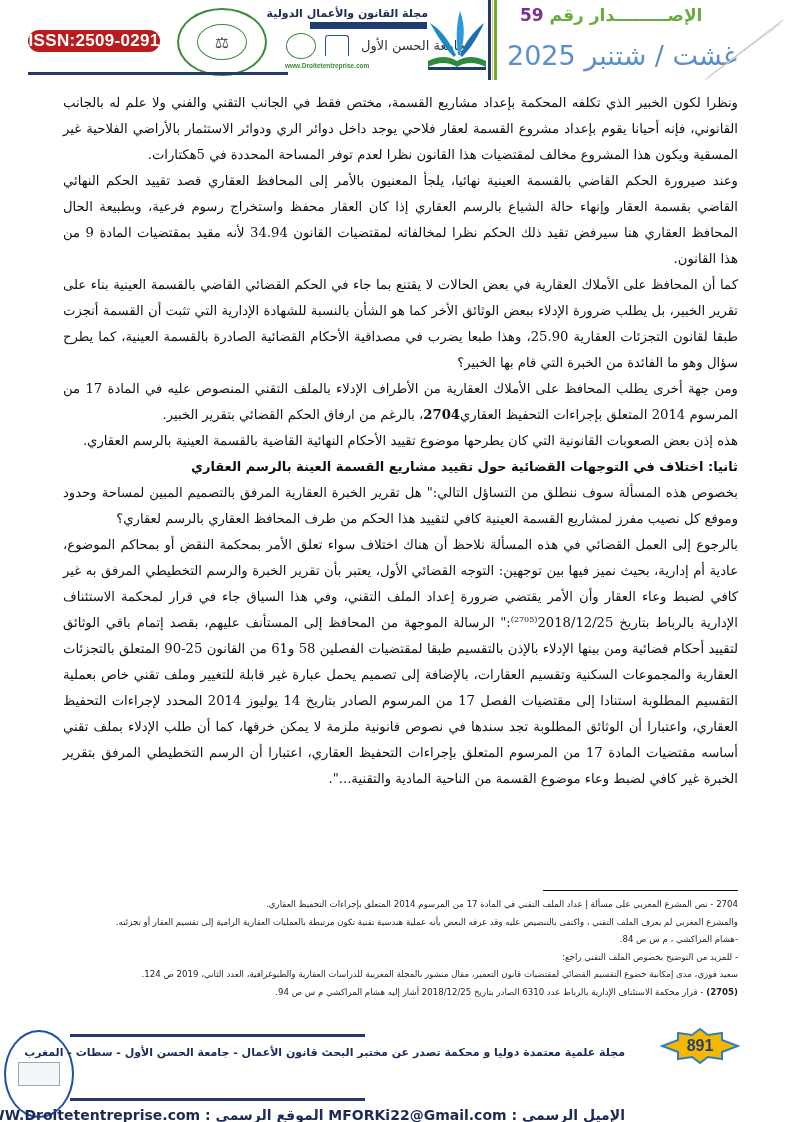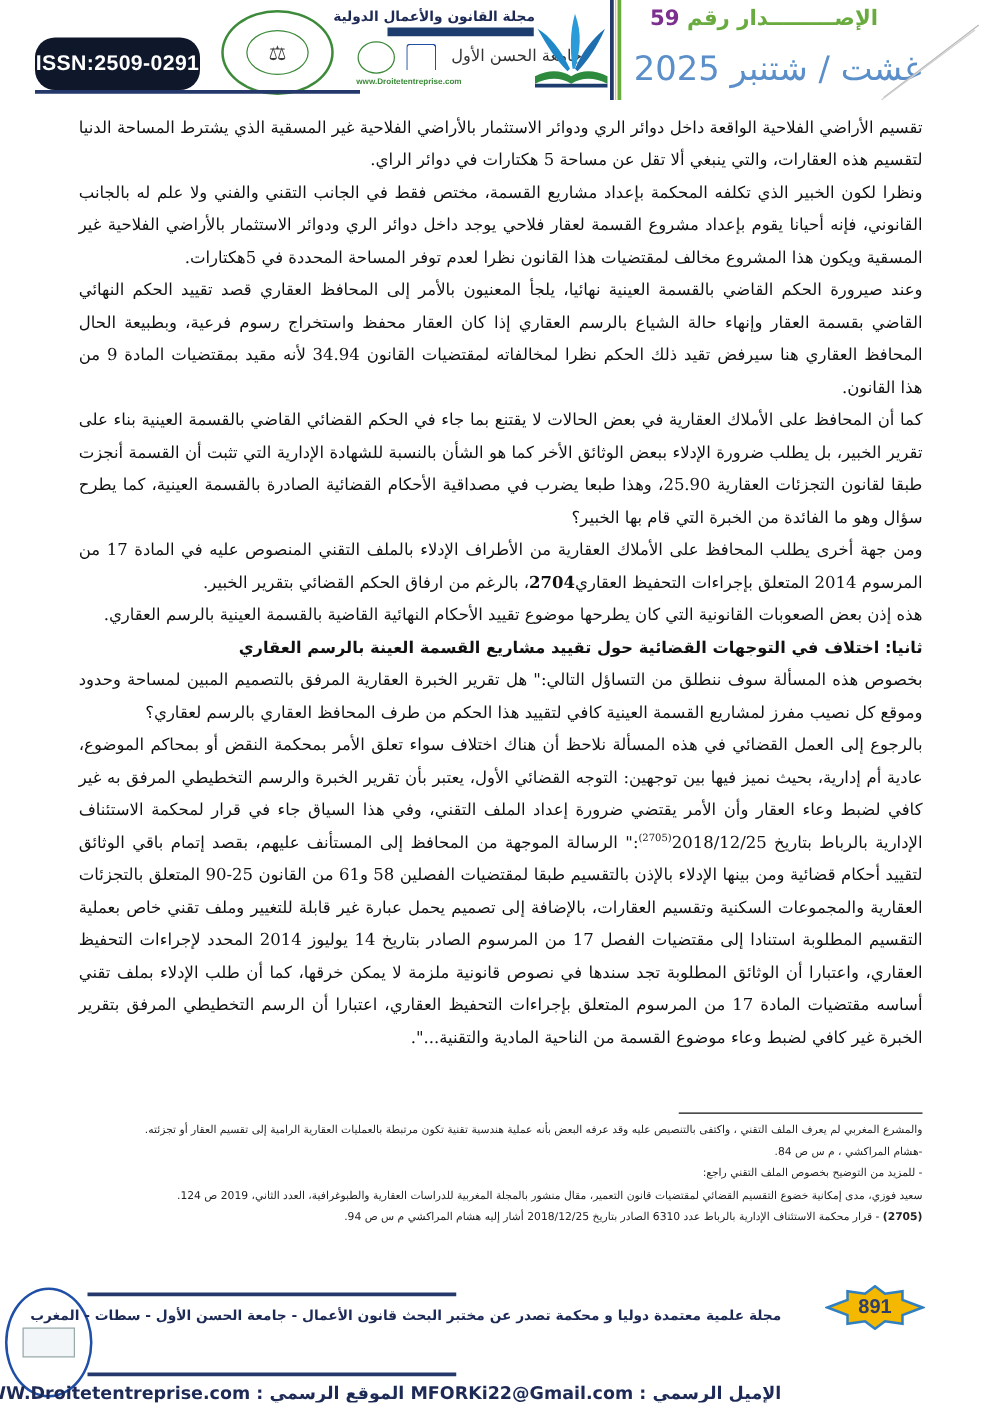--- a/index.html
+++ b/index.html
@@ -3,22 +3,22 @@
   <meta charset="utf-8">
   <style>
     html, body { margin: 0; padding: 0; background: #ffffff; }
     body {
       width: 793px; height: 1122px; position: relative; overflow: hidden;
       font-family: "DejaVu Sans", sans-serif; color: #111;
     }
     
     .header { position: absolute; left: 0; top: 0; width: 793px; height: 80px; }
     .issn {
-      position: absolute; left: 28px; top: 30px; width: 132px; height: 42px;
-      background: #0f172a; border-radius: 16px; color: #fff;
+      position: absolute; left: 28px; top: 30px; width: 132px; height: 22px;
+      background: #b91c1c; border-radius: 16px; color: #fff;
       font-family: "Liberation Sans", sans-serif; font-size: 17px; font-weight: bold;
       display: flex; align-items: center; justify-content: center; letter-spacing: 0.3px;
     }
     .seal-lab {
       position: absolute; left: 177px; top: 8px; width: 86px; height: 64px;
       border: 2px solid #3c8a3a; border-radius: 50%; background: #fff;
       display: flex; align-items: center; justify-content: center;
     }
     .seal-lab .inner {
       width: 48px; height: 34px; border: 1px solid #3c8a3a; border-radius: 50%;
@@ -152,37 +152,37 @@
 
   <svg class="diag" viewBox="0 0 80 62">
     <line x1="78" y1="2" x2="2" y2="60" stroke="#b8b8b8" stroke-width="1"></line>
     <line x1="75" y1="6" x2="0" y2="62" stroke="#cfcfcf" stroke-width="1"></line>
   </svg>
 
   <div class="header-rule"></div>
 </div>
 
 <div class="content">
-  <p>تقسيم الأراضي الفلاحية الواقعة داخل دوائر الري ودوائر الاستثمار بالأراضي الفلاحية غير المسقية الذي يشترط المساحة الدنيا لتقسيم هذه العقارات، والتي ينبغي ألا تقل عن مساحة 5 هكتارات في دوائر الراي.</p>
   <p>ونظرا لكون الخبير الذي تكلفه المحكمة بإعداد مشاريع القسمة، مختص فقط في الجانب التقني والفني ولا علم له بالجانب القانوني، فإنه أحيانا يقوم  بإعداد مشروع القسمة لعقار فلاحي يوجد داخل دوائر الري ودوائر الاستثمار بالأراضي الفلاحية غير المسقية   ويكون  هذا المشروع مخالف لمقتضيات هذا القانون نظرا لعدم توفر المساحة المحددة في 5هكتارات.</p>
   <p> وعند صيرورة الحكم  القاضي بالقسمة العينية نهائيا، يلجأ المعنيون بالأمر إلى المحافظ العقاري قصد تقييد الحكم النهائي القاضي بقسمة العقار وإنهاء حالة الشياع بالرسم العقاري إذا كان العقار محفظ واستخراج رسوم فرعية، وبطبيعة الحال المحافظ العقاري هنا سيرفض تقيد ذلك الحكم نظرا لمخالفاته لمقتضيات القانون 34.94 لأنه مقيد بمقتضيات المادة 9 من هذا القانون.</p>
   <p>كما أن المحافظ على الأملاك العقارية في بعض الحالات لا يقتنع بما جاء في الحكم القضائي القاضي بالقسمة العينية بناء على تقرير الخبير، بل يطلب ضرورة الإدلاء ببعض الوثائق الأخر   كما هو الشأن بالنسبة للشهادة الإدارية  التي تثبت أن القسمة أنجزت طبقا لقانون التجزئات العقارية 25.90، وهذا طبعا يضرب في مصداقية الأحكام القضائية الصادرة بالقسمة العينية،  كما يطرح سؤال  وهو  ما الفائدة من الخبرة التي قام بها الخبير؟</p>
   <p>
     <span>ومن جهة أخرى يطلب المحافظ على الأملاك العقارية من الأطراف الإدلاء بالملف التقني المنصوص عليه في المادة 17 من المرسوم  2014 المتعلق  بإجراءات التحفيظ العقاري</span><b>2704</b><span>، بالرغم من ارفاق الحكم القضائي بتقرير الخبير.</span>
   </p>
   <p>هذه إذن بعض الصعوبات القانونية التي كان يطرحها موضوع تقييد الأحكام النهائية القاضية بالقسمة العينية بالرسم العقاري.</p>
   <p class="heading">ثانيا: اختلاف في التوجهات القضائية حول تقييد مشاريع القسمة العينة بالرسم العقاري</p>
   <p> بخصوص هذه المسألة سوف ننطلق من التساؤل التالي:" هل تقرير الخبرة العقارية المرفق بالتصميم المبين لمساحة وحدود وموقع كل نصيب مفرز لمشاريع القسمة العينية كافي لتقييد هذا الحكم من طرف المحافظ العقاري بالرسم لعقاري؟</p>
   <p>
     <span>بالرجوع إلى العمل القضائي في هذه المسألة نلاحظ أن هناك اختلاف سواء تعلق الأمر بمحكمة النقض أو بمحاكم الموضوع، عادية أم إدارية، بحيث نميز فيها بين توجهين: التوجه القضائي الأول، يعتبر بأن تقرير الخبرة والرسم التخطيطي المرفق به غير كافي لضبط وعاء العقار وأن الأمر يقتضي ضرورة إعداد الملف التقني، وفي هذا السياق جاء في قرار لمحكمة الاستئناف الإدارية بالرباط بتاريخ 2018/12/25</span><sup>(2705)</sup><span>:" الرسالة الموجهة من المحافظ إلى المستأنف عليهم، بقصد إتمام باقي الوثائق لتقييد أحكام قضائية ومن بينها الإدلاء بالإذن بالتقسيم طبقا لمقتضيات الفصلين 58 و61 من القانون 25-90 المتعلق بالتجزئات العقارية والمجموعات السكنية وتقسيم العقارات، بالإضافة إلى تصميم يحمل عبارة غير قابلة للتغيير وملف تقني خاص بعملية التقسيم المطلوبة استنادا إلى مقتضيات الفصل 17 من المرسوم الصادر بتاريخ 14 يوليوز 2014 المحدد لإجراءات التحفيظ العقاري، واعتبارا أن الوثائق المطلوبة تجد سندها في نصوص قانونية ملزمة لا يمكن خرقها، كما أن طلب الإدلاء بملف تقني أساسه مقتضيات المادة 17 من المرسوم المتعلق بإجراءات التحفيظ العقاري، اعتبارا أن الرسم التخطيطي المرفق بتقرير الخبرة غير كافي لضبط وعاء موضوع القسمة من الناحية المادية والتقنية...".</span>
   </p>
 </div>
 
 <div class="fn-rule"></div>
 <div class="footnotes">
+  <p>2704 -  نص المشرع المغربي على مسألة إ عداد الملف التقني في المادة 17 من المرسوم  2014 المتعلق  بإجراءات التحفيظ العقاري.</p>
   <p> والمشرع المغربي لم يعرف الملف التقني ، واكتفى بالتنصيص عليه وقد عرفه البعض بأنه عملية هندسية تقنية تكون مرتبطة بالعمليات العقارية الرامية إلى تقسيم العقار أو تجزئته.</p>
   <p>-هشام المراكشي ، م س ص 84.</p>
   <p>- للمزيد من التوضيح بخصوص الملف التقني راجع:</p>
   <p>سعيد فوزي، مدى إمكانية خضوع التقسيم القضائي لمقتضيات قانون التعمير، مقال منشور بالمجلة المغربية للدراسات العقارية والطبوغرافية، العدد الثاني، 2019 ص 124.</p>
   <p>
     <span class="fn-num-b">(2705)</span><span> -  قرار محكمة الاستئناف الإدارية بالرباط  عدد 6310 الصادر بتاريخ 2018/12/25 أشار إليه هشام المراكشي م س ص 94.</span>
   </p>
 </div>
 
 <div class="footer-seal">

